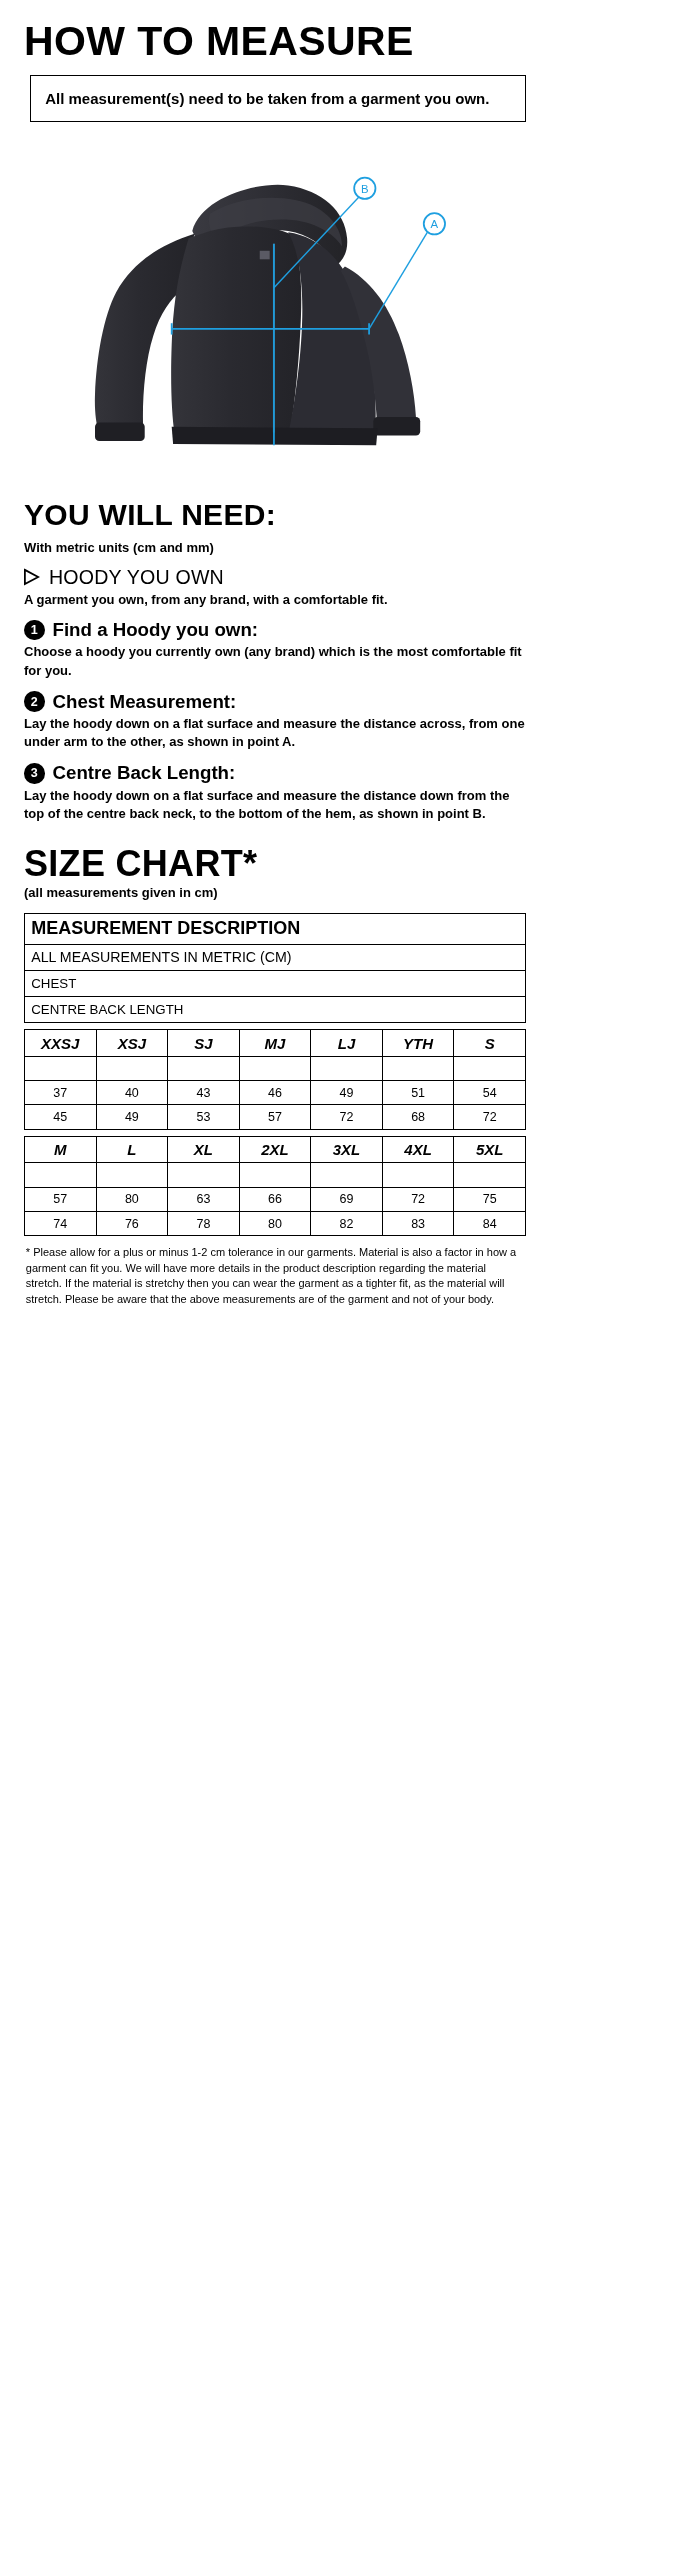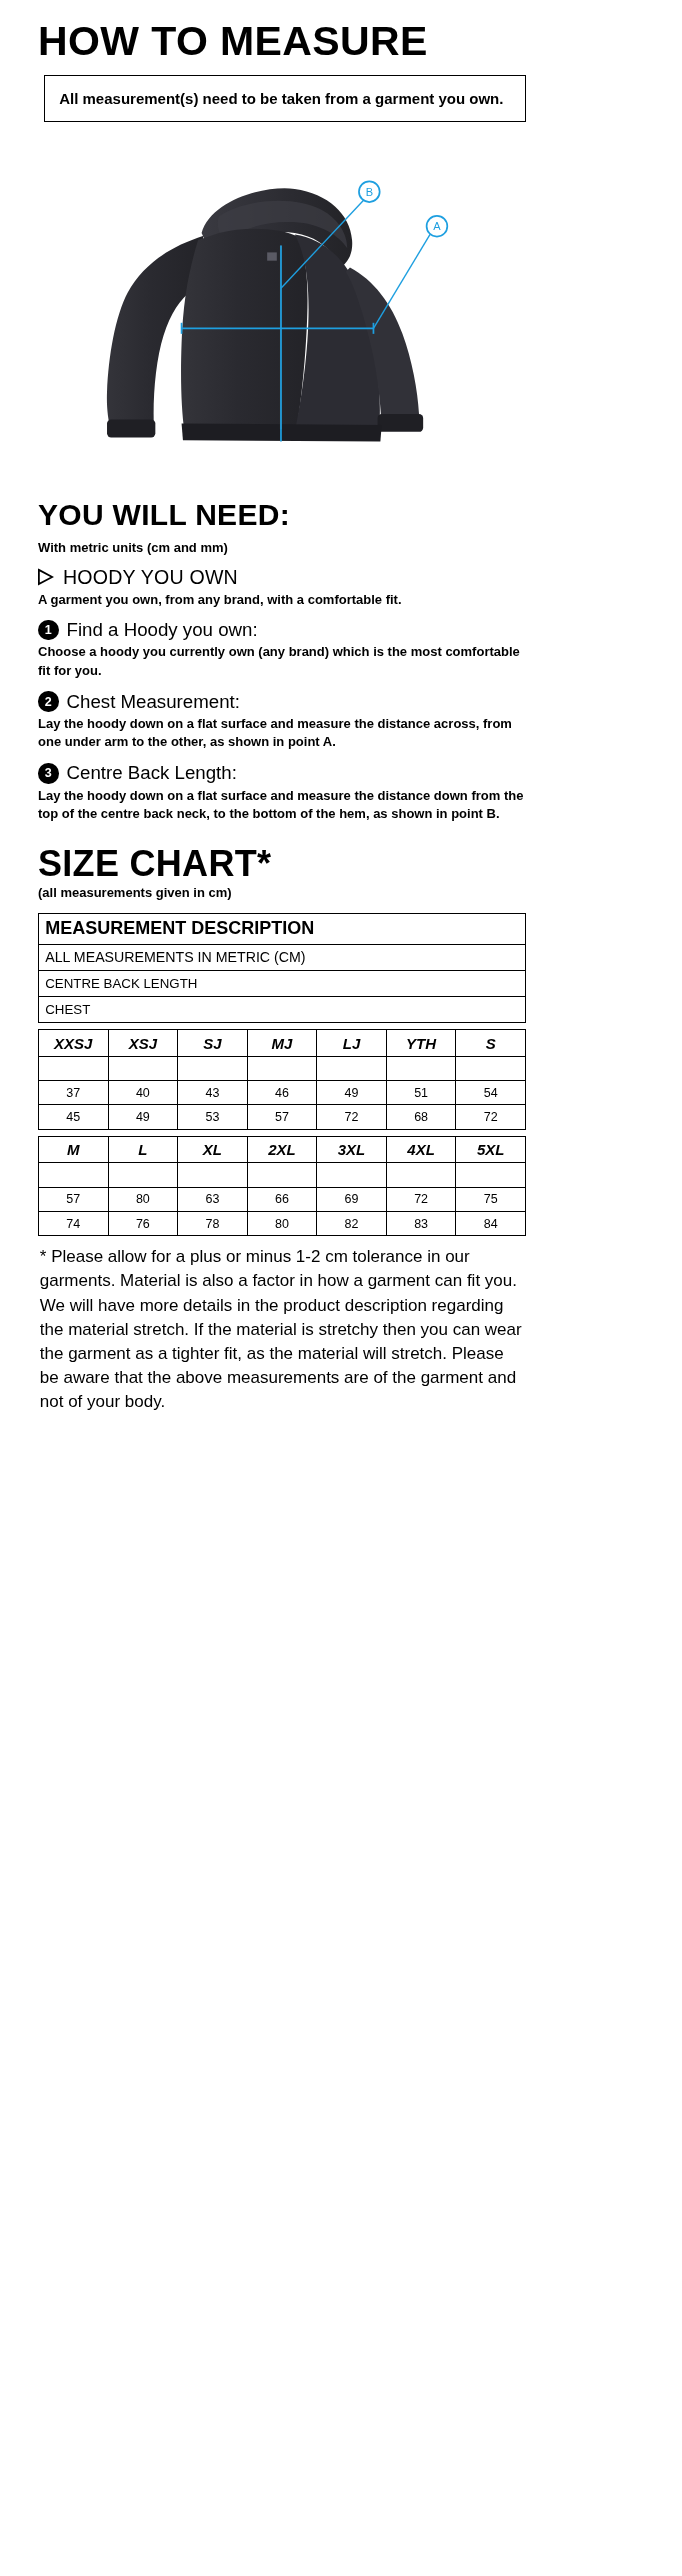--- a/index.html
+++ b/index.html
@@ -8,21 +8,21 @@
     background: #ffffff;
   }
   body {
     width: 682px;
     font-family: "Liberation Sans", sans-serif;
     color: #000000;
   }
   .page {
     width: 553px;
     box-sizing: border-box;
-    padding: 16px 27px 9px 38px;
+    padding: 16px 27px 9px 24px;
   }
   .main-title {
     font-size: 41px;
     font-weight: bold;
     letter-spacing: 0.4px;
     margin: 3.6px 0 12.5px 0;
     line-height: 1.05;
   }
   .notice-box {
     border: 1.8px solid #000;
@@ -89,21 +89,21 @@
     color: #fff;
     font-size: 12.5px;
     font-weight: bold;
     display: flex;
     align-items: center;
     justify-content: center;
     flex: 0 0 20.5px;
   }
   .step-title {
     font-size: 18.7px;
-    font-weight: normal;
+    font-weight: bold;
     text-align: center;
   }
   .step-body {
     font-size: 13px;
     font-weight: bold;
     line-height: 1.4;
     margin-top: 2.7px;
   }
   
   .chart-title {
@@ -148,21 +148,21 @@
     padding: 3.6px 1.8px !important;
     font-style: italic;
   }
   .blank td { height: 17px; }
   .vals td {
     text-align: center;
     font-size: 12.5px !important;
   }
   .spacer { height: 6.2px; }
   .footnote {
-    font-size: 17px;
+    font-size: 11px;
     line-height: 1.42;
     margin: 9px 1.8px 0 1.8px;
   }
 </style>
 </head>
 <body>
 
 <div class="page">
 
   <h1 class="main-title">HOW TO MEASURE</h1>
@@ -260,24 +260,24 @@
 
   <table class="sizetable">
     <tbody>
         <tr class="desc-head">
       <td colspan="7">MEASUREMENT DESCRIPTION</td>
     </tr>
     <tr class="desc-row">
       <td colspan="7">ALL MEASUREMENTS IN METRIC (CM)</td>
     </tr>
     <tr class="desc-row2">
+      <td colspan="7">CHEST</td>
+    </tr>
+    <tr class="desc-row2">
       <td colspan="7">CENTRE BACK LENGTH</td>
-    </tr>
-    <tr class="desc-row2">
-      <td colspan="7">CHEST</td>
     </tr>
   </tbody>
     </table>
 
   <div class="spacer"></div>
 
   <table class="sizetable">
     <tbody>
         <tr class="hdr">
       <td>XXSJ</td>

